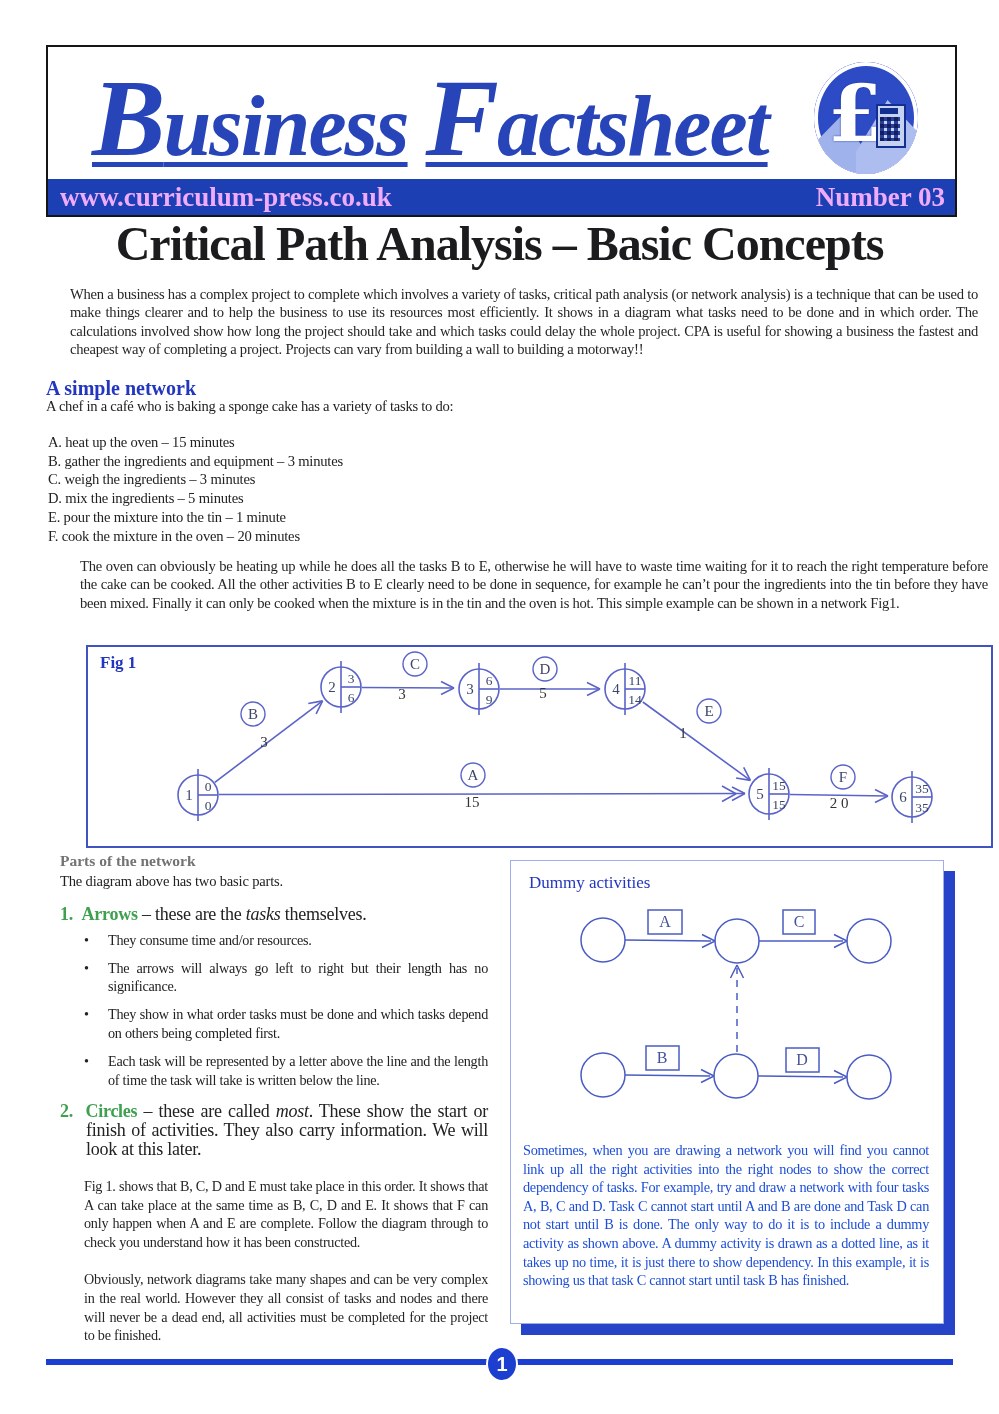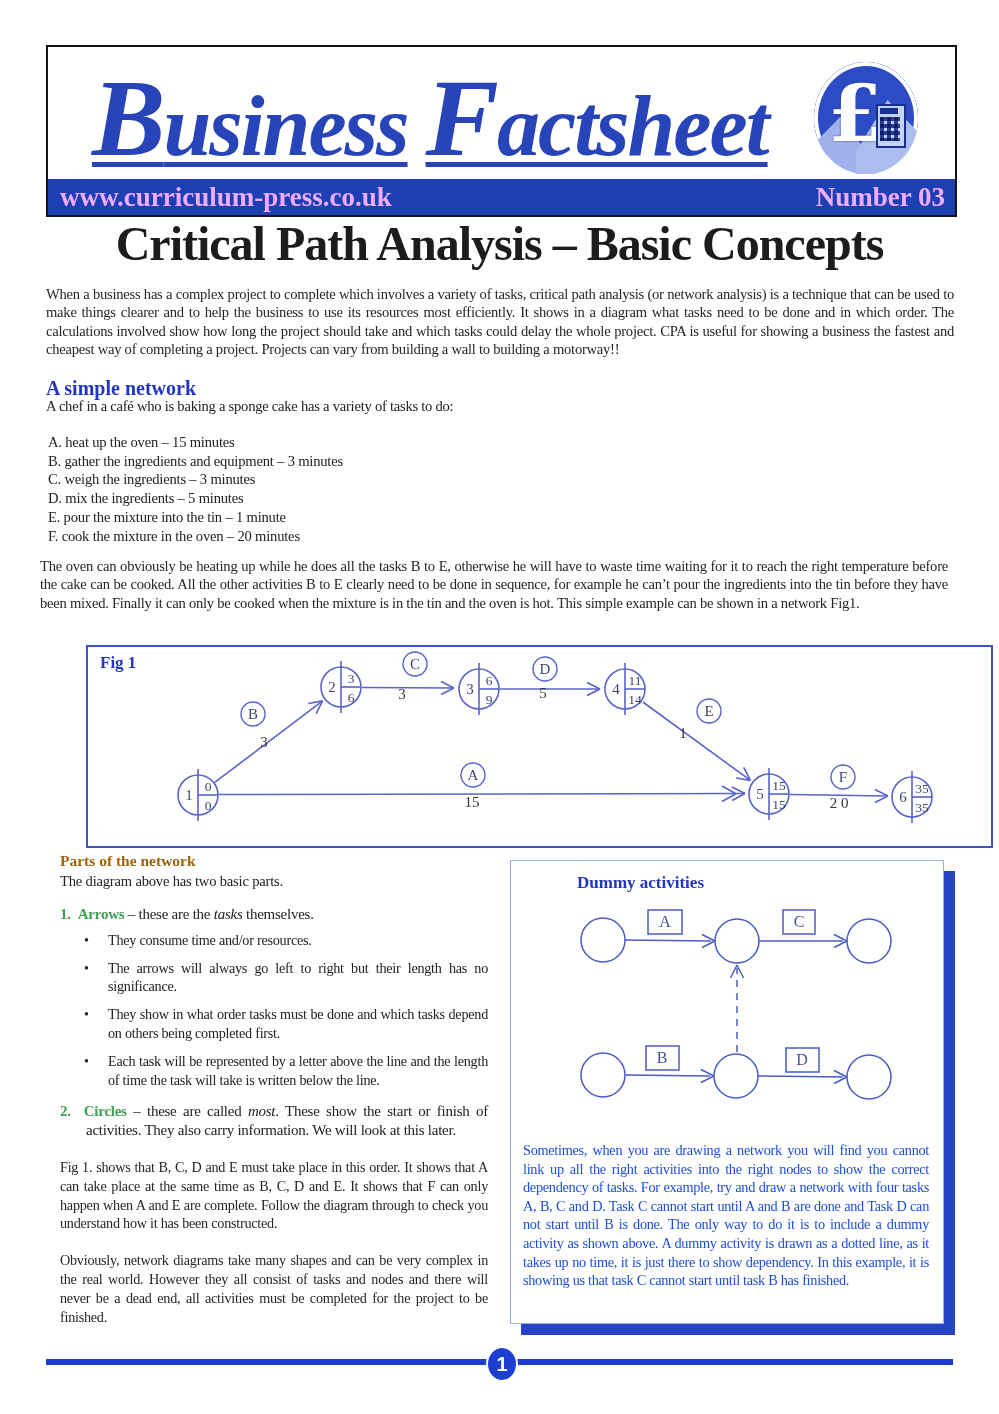--- a/index.html
+++ b/index.html
@@ -32,54 +32,54 @@
                          repeating-linear-gradient(to bottom,#14308f 0 4px,transparent 4px 7px);
         background-blend-mode:multiply;opacity:.9;}
   .strip{position:absolute;left:0;bottom:0;width:100%;height:36px;background:#1d3fb4;color:#f0abfc;
          font-weight:bold;font-size:27px;line-height:36px;}
   .strip .site{position:absolute;left:12px;top:0;}
   .strip .issue{position:absolute;right:10px;top:0;text-align:center;}
 
   
   .doc-title{position:absolute;left:46px;top:216px;width:907px;text-align:center;
              font-size:48px;font-weight:bold;color:#1c1c1e;letter-spacing:-1px;white-space:nowrap;}
-  .para{text-align:justify;font-size:14.6px;line-height:18.3px;letter-spacing:-0.25px;color:#262626;}
+  .para{text-align:justify;font-size:14.6px;line-height:18.3px;letter-spacing:-0.25px;color:#262626;margin-left:24px;}
   .intro{position:absolute;left:46px;top:285px;width:908px;}
 
   .blue-h{color:#2336c0;font-weight:bold;font-size:20px;}
   .sn-head{position:absolute;left:46px;top:377px;}
   .sn-lead{position:absolute;left:46px;top:398px;font-size:14.6px;letter-spacing:-0.25px;}
   .task-list{position:absolute;left:48px;top:433px;font-size:14.6px;line-height:18.7px;letter-spacing:-0.2px;}
-  .note{position:absolute;left:40px;top:557px;width:908px;}
+  .note{position:absolute;left:56px;top:557px;width:908px;}
 
   
   .fig1-box{position:absolute;left:46px;top:645px;width:903px;height:199px;border:2px solid #4053c0;background:#fff;margin-left:40px;}
   .fig1-label{position:absolute;left:12px;top:6px;color:#2336c0;font-weight:bold;font-size:17px;}
   .fig1-box svg{position:absolute;left:0;top:0;}
   .fline{stroke:#5a63c8;stroke-width:1.6;fill:none;}
   .fcirc{stroke:#5a63c8;stroke-width:1.6;fill:#fff;}
   .lcirc{stroke:#5a63c8;stroke-width:1.4;fill:#fff;}
   .ftext{font-family:"Liberation Serif",serif;font-size:15px;fill:#3d4668;text-anchor:middle;}
   .fsmall{font-family:"Liberation Serif",serif;font-size:13.5px;fill:#3d4668;text-anchor:middle;}
   .fdur{font-family:"Liberation Serif",serif;font-size:15px;fill:#333;text-anchor:middle;}
 
   
   .left-col{position:absolute;left:60px;top:852px;width:428px;}
-  .green-h{color:#a16207;font-weight:bold;font-size:15.5px;margin:0 0 3px 0;}
+  .green-h{color:#737373;font-weight:bold;font-size:15.5px;margin:0 0 3px 0;}
   .left-col .lead{font-size:14.6px;letter-spacing:-0.2px;margin:0 0 15px 0;}
-  .num-item{padding-left:26px;text-indent:-26px;text-align:justify;font-size:15px;line-height:18.8px;letter-spacing:-0.25px;margin:0 0 7px 0;}
+  .num-item{padding-left:26px;text-indent:-26px;text-align:justify;font-size:18px;line-height:18.8px;letter-spacing:-0.25px;margin:0 0 7px 0;}
   .green-term{color:#3fa050;font-weight:bold;}
   .bullet{position:relative;padding-left:48px;text-align:justify;font-size:14.2px;line-height:18.8px;letter-spacing:-0.25px;margin:0 0 9px 0;}
   .bullet .dot{position:absolute;left:24px;top:0;}
   .mt14{margin-top:13px;}
   .left-col .para{margin-top:18px;font-size:14.2px;line-height:18.8px;}
 
   .dummy-box{position:absolute;left:510px;top:860px;width:432px;height:462px;background:#fff;
              border:1px solid #9fb0e8;box-shadow:11px 11px 0 0 #2743c8;}
-  .dummy-head{position:absolute;left:18px;top:12px;color:#2336c0;font-weight:bold;font-size:17px;margin-left:48px;}
+  .dummy-head{position:absolute;left:18px;top:12px;color:#2336c0;font-weight:normal;font-size:17px;}
   .dummy-box svg{position:absolute;left:0;top:36px;}
   .dline{stroke:#4a5cc4;stroke-width:1.5;fill:none;}
   .dcirc{stroke:#4a5cc4;stroke-width:1.5;fill:#fff;}
   .drect{stroke:#4a5cc4;stroke-width:1.5;fill:#fff;}
   .dtext{font-family:"Liberation Serif",serif;font-size:16px;fill:#44509a;text-anchor:middle;}
   .ddash{stroke:#4a5cc4;stroke-width:1.5;fill:none;stroke-dasharray:7 6;}
   .dummy-para{position:absolute;left:12px;top:280px;width:406px;text-align:justify;
               font-size:14.3px;line-height:18.6px;letter-spacing:-0.3px;color:#1d4ed8;}
 
   

